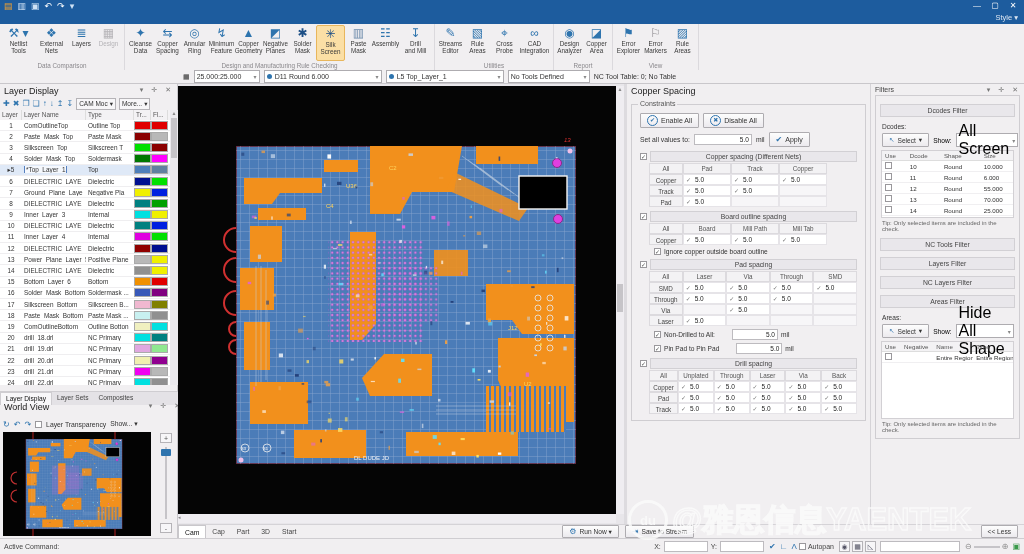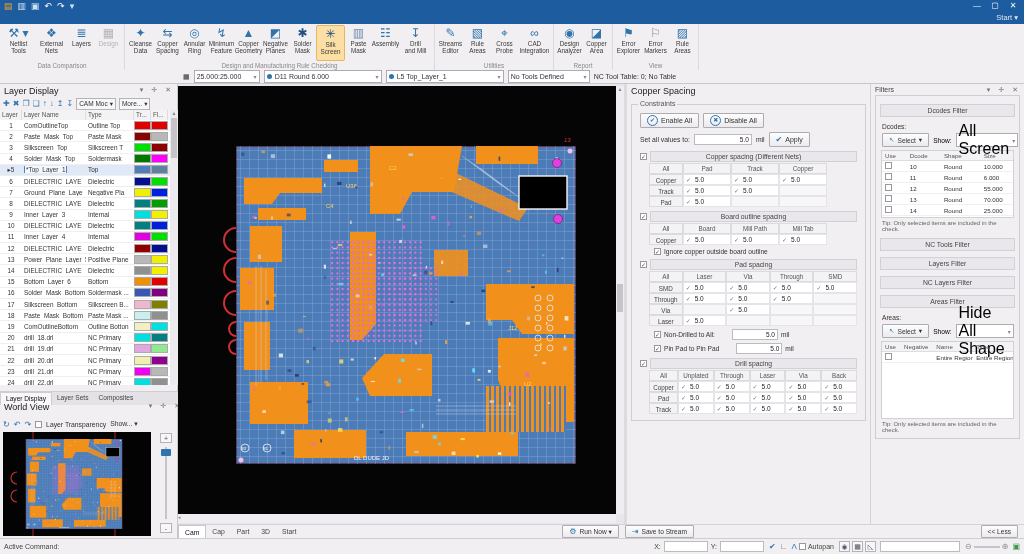--- a/index.html
+++ b/index.html
@@ -132,21 +132,21 @@
         <span style="color: rgb(207, 226, 245);">▣</span>
         <span style="color: rgb(255, 255, 255);">↶</span>
         <span style="color: rgb(255, 255, 255);">↷</span>
         <span style="color: rgb(207, 226, 245);">▾</span>
       </div>
     <div id="winctl">
       <span>—</span>
       <span>▢</span>
       <span>✕</span>
     </div>
-    <div id="stylebtn">Start ▾</div>
+    <div id="stylebtn">Style ▾</div>
   </div>
 
   <div id="ribbon">
       <div class="rgroup">
         <div class="rbtns">
           <div class="rbtn wide">
             <span class="ric">⚒ ▾</span>
             <span class="rlb">Netlist
 Tools</span>
           </div>
@@ -1200,14 +1200,18 @@
     <span class="boxic">◉</span>
     <span class="boxic">▦</span>
     <span class="boxic">◺</span>
     <span class="fld" style="width:78px;"></span>
     <span class="sic" style="color:#888;">⊖</span>
     <span style="width:26px;height:2px;background:#c6c4c8;display:inline-block;"></span>
     <span class="sic" style="color:#888;">⊕</span>
     <span class="sic" style="color:#3a9a4a;margin-right:4px;">▣</span>
   </div>
 
+  <div id="watermark">
+    <div id="wmlogo">du</div>
+    <div id="wmtext">@雅恩信息YAENTEK</div>
+  </div>
 
 </div>
 
 </body></html>

